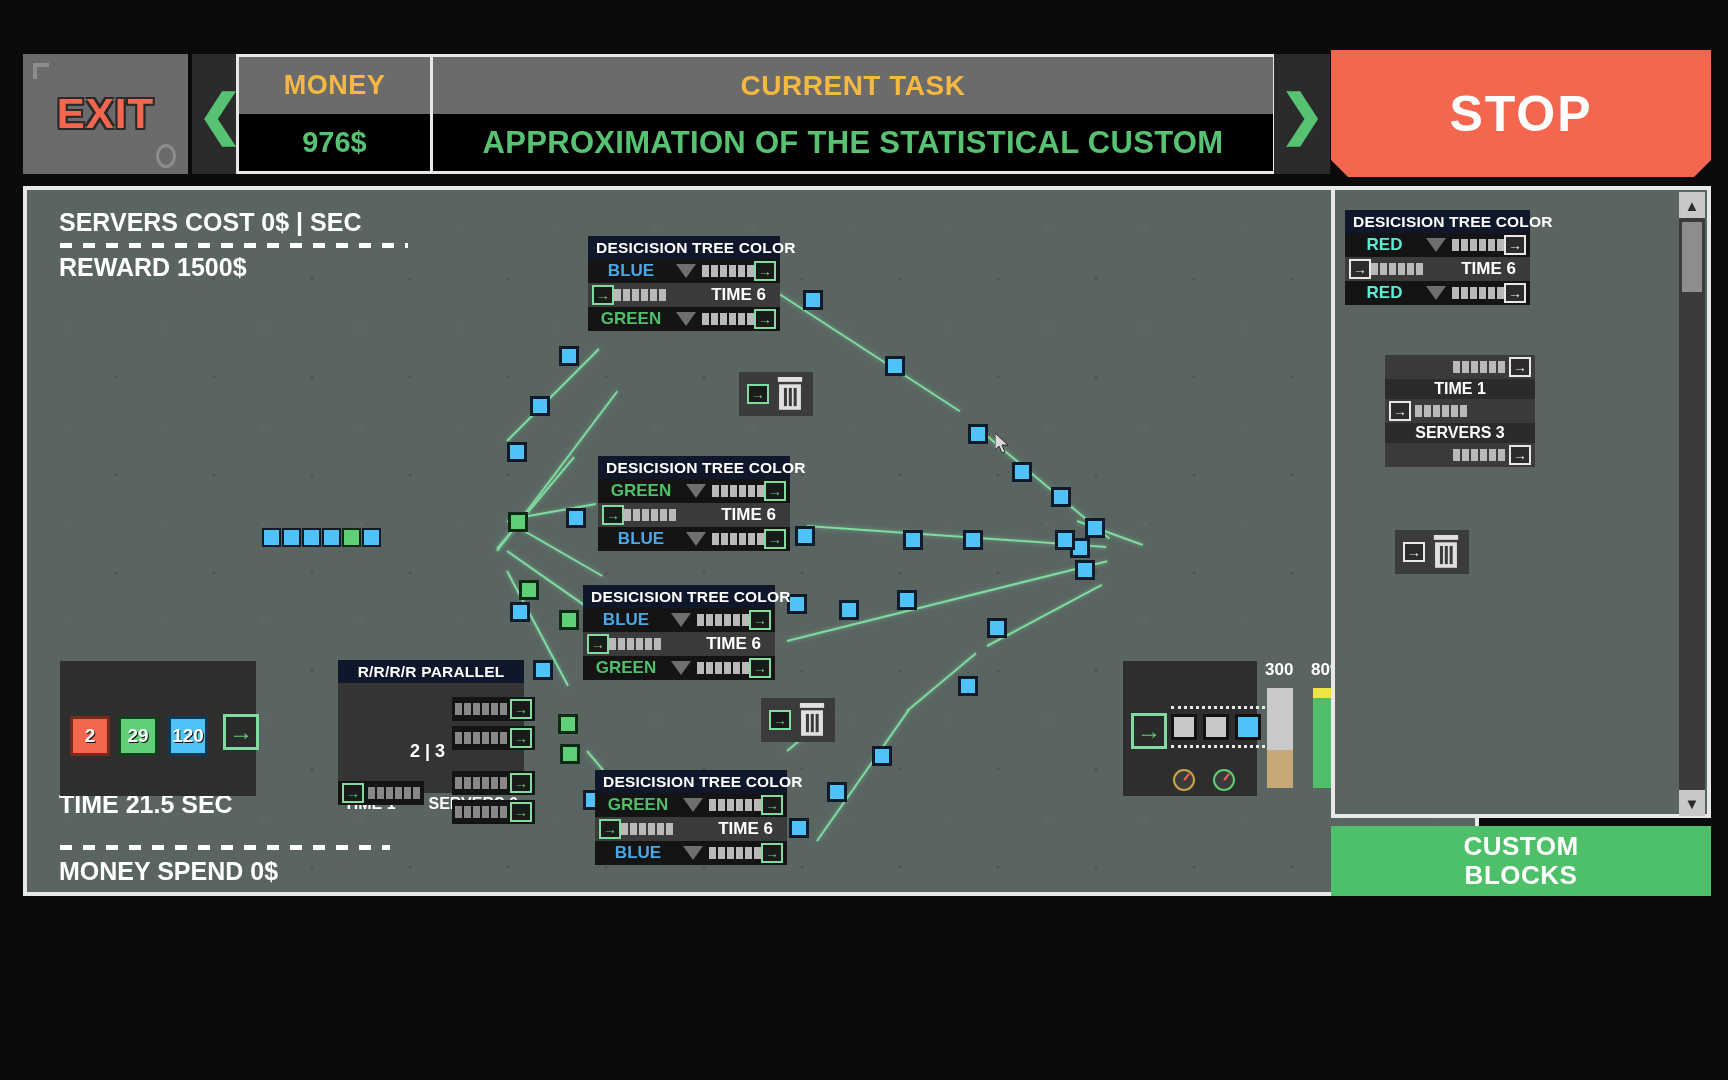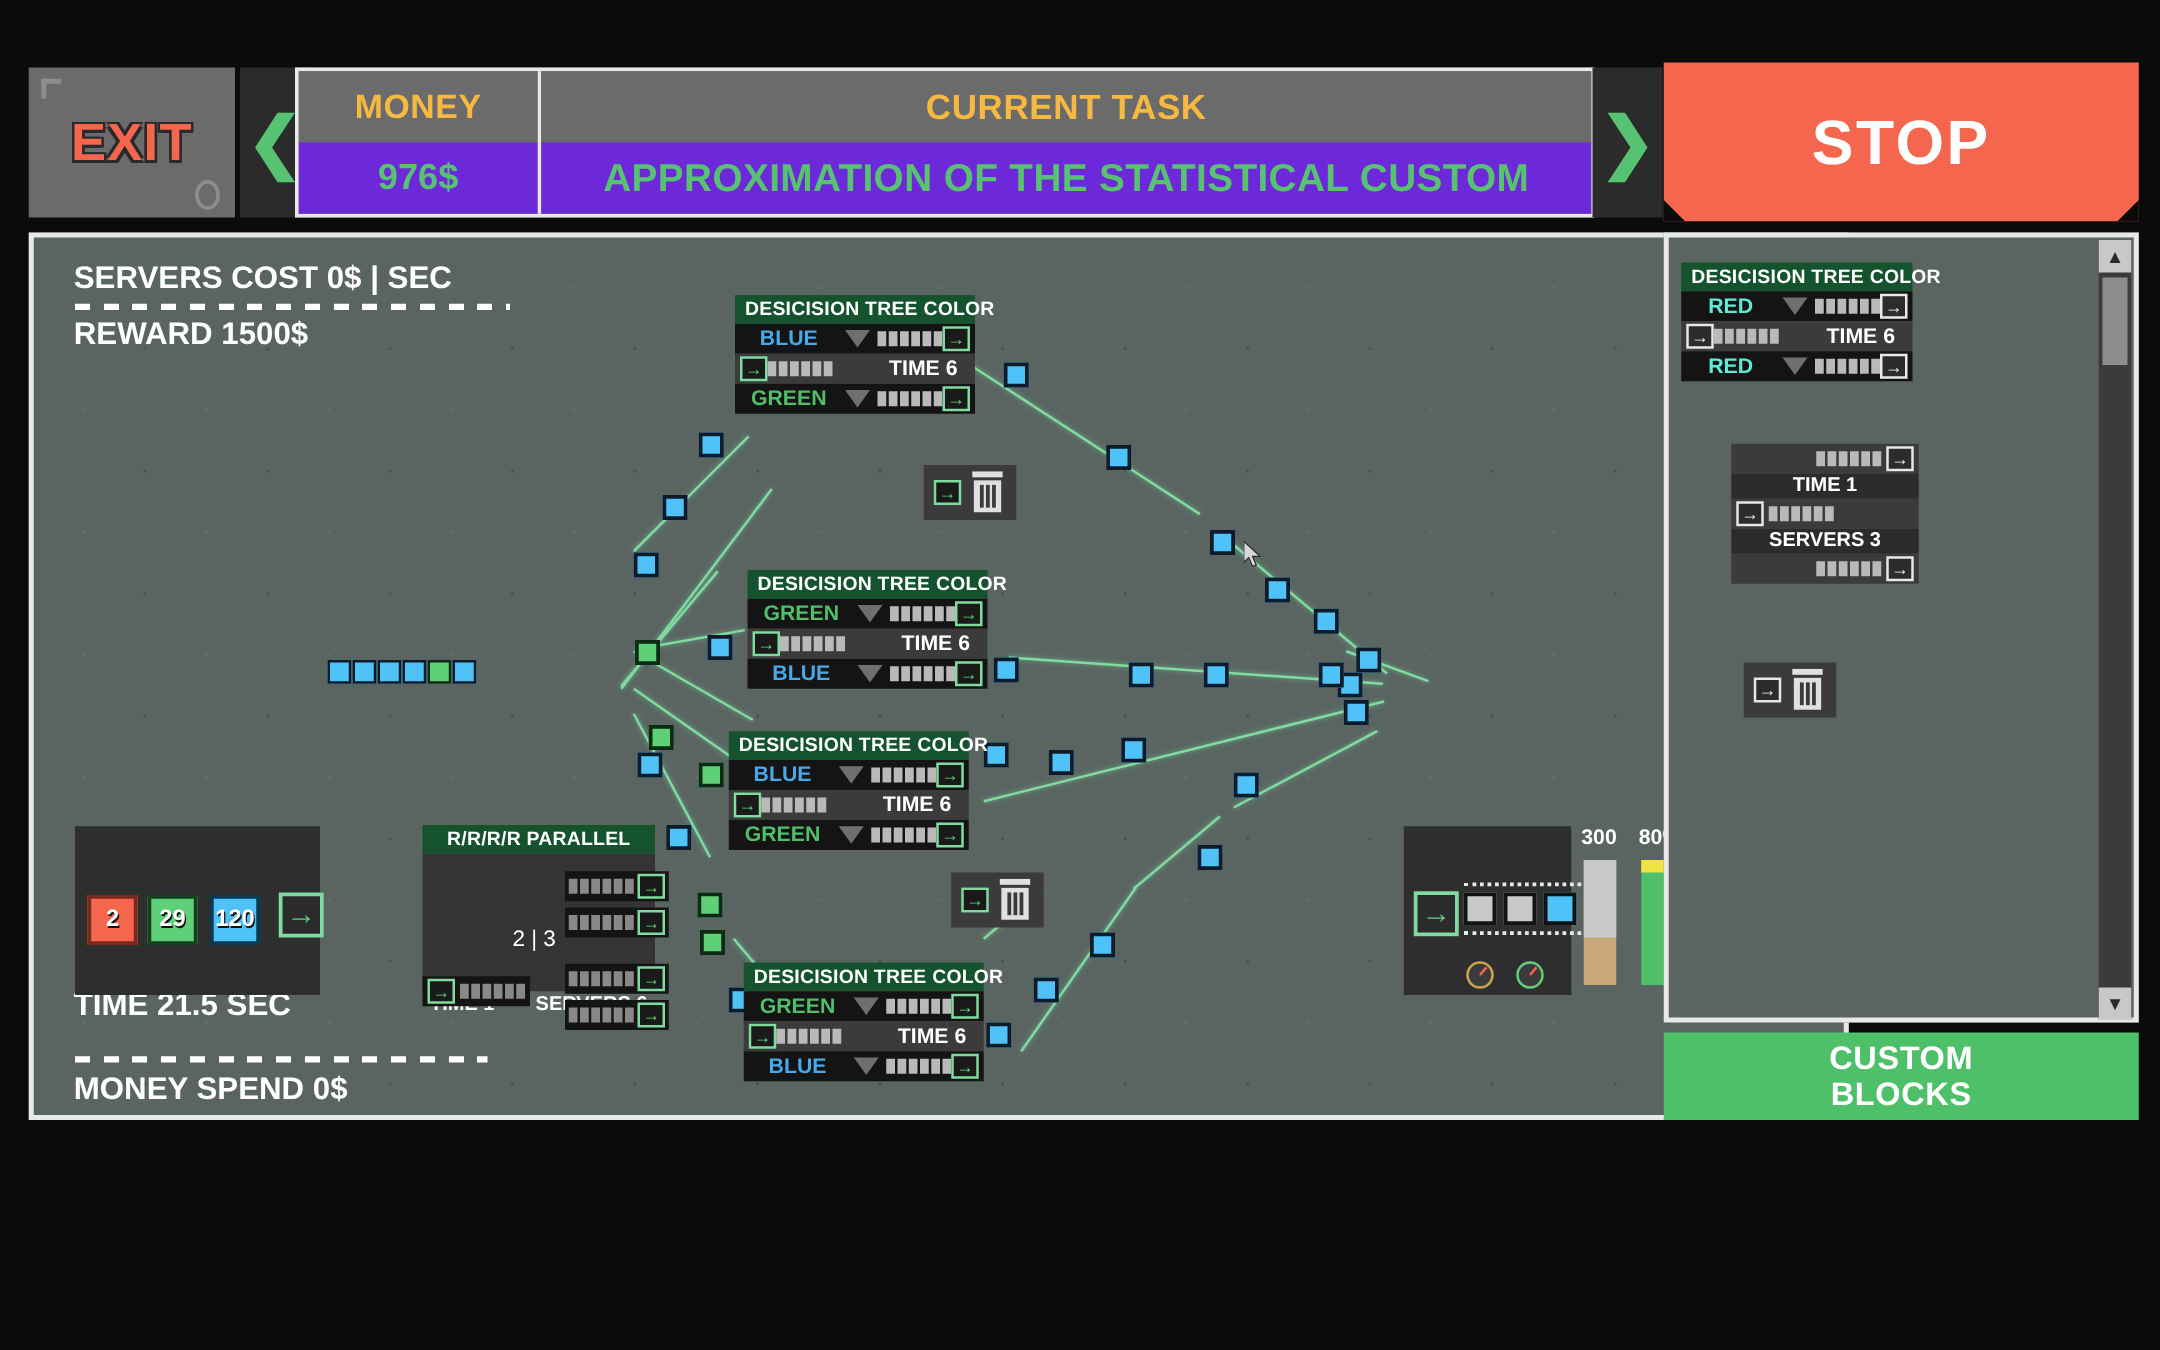--- a/index.html
+++ b/index.html
@@ -44,21 +44,21 @@
     border: 3px solid #e8e8e8; display: flex; background: #6b6b6b;
   }
   .hud-money { width: 194px; border-right: 3px solid #e8e8e8; display: flex; flex-direction: column; }
   .hud-task  { flex: 1; display: flex; flex-direction: column; }
   .hud-head {
     height: 50%; display: flex; align-items: center; justify-content: center;
     background: #6b6b6b;
   }
   .hud-val {
     height: 50%; display: flex; align-items: center; justify-content: center;
-    background: #6d28d9;
+    background: #000000;
   }
   .hud-head .t-money { color: #f5b942; font-size: 27px; font-weight: bold; letter-spacing: .5px; }
   .hud-head .t-task  { color: #f5b942; font-size: 28px; font-weight: bold; letter-spacing: .5px; }
   .hud-val .v-money  { color: #57c271; font-size: 29px; font-weight: bold; }
   .hud-val .v-task   { color: #57c271; font-size: 31px; font-weight: bold; letter-spacing: .3px; }
 
   .stop-btn {
     position: absolute; left: 1331px; top: 50px; width: 380px; height: 127px;
     background: #f4674e; display: flex; align-items: center; justify-content: center;
   }
@@ -99,21 +99,21 @@
           box-shadow: 0 0 4px rgba(127,219,160,.6); }
 
   
   .pkt { position: absolute; width: 20px; height: 20px; border: 3px solid #0d1b2a; }
   .pkt.blue  { background: #4fc3f7; }
   .pkt.green { background: #5fcf78; border-color: #0d2a14; }
 
   
   .blk { position: absolute; }
   .blk-title {
-    background: #14532d; color: #fff; font-weight: bold; text-align: center;
+    background: #0f172a; color: #fff; font-weight: bold; text-align: center;
     font-size: 15.5px; letter-spacing: .2px; padding: 3px 8px 2px; white-space: nowrap;
   }
   .row { display: flex; align-items: center; height: 24px; }
   .row.dark  { background: #141414; }
   .row.mid   { background: #3b3b3b; }
   .colorword { flex: 1; text-align: center; font-size: 17px; font-weight: bold; }
   .c-blue  { color: #4aa8e8; }
   .c-green { color: #4fbf6a; }
   .c-red   { color: #5eead4; }
   .caret {
@@ -156,21 +156,21 @@
 
   
   .belt { position: absolute; display: flex; gap: 1px; }
   .belt .cell { width: 19px; height: 19px; border: 2px solid #0d1b2a; }
   .belt .cell.b { background: #4fc3f7; }
   .belt .cell.g { background: #5fcf78; border-color: #0d2a14; }
 
   
   .parallel { position: absolute; left: 311px; top: 470px; width: 186px; }
   .parallel .body { background: #343434; height: 110px; position: relative; }
-  .parallel .ratio { position: absolute; left: 72px; top: 58px; color: #fff; font-weight: normal; font-size: 18px; }
+  .parallel .ratio { position: absolute; left: 72px; top: 58px; color: #fff; font-weight: bold; font-size: 18px; }
   .parallel .footer { display: flex; justify-content: space-between; padding: 2px 6px 0; }
   .parallel .footer span { color: #fff; font-weight: bold; font-size: 16px; }
   .p-outs { position: absolute; left: 114px; top: 14px; display: flex; flex-direction: column; gap: 5px; }
   .p-outrow { display: flex; align-items: center; gap: 3px; background: #141414; padding: 2px 3px; }
   .p-in {
     position: absolute; left: 0px; top: 98px; display: flex; align-items: center;
     background: #141414; padding: 2px 4px; gap: 4px;
   }
 
   

